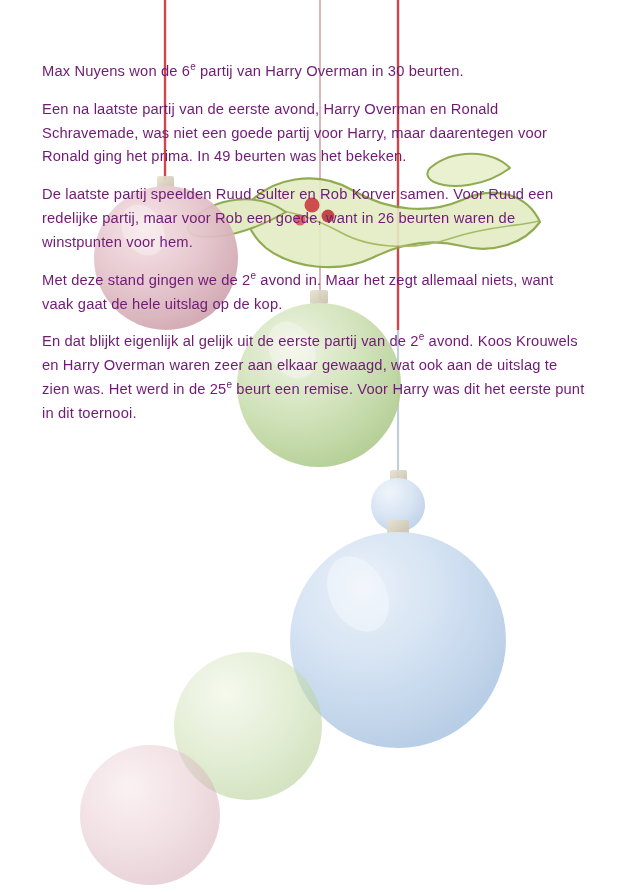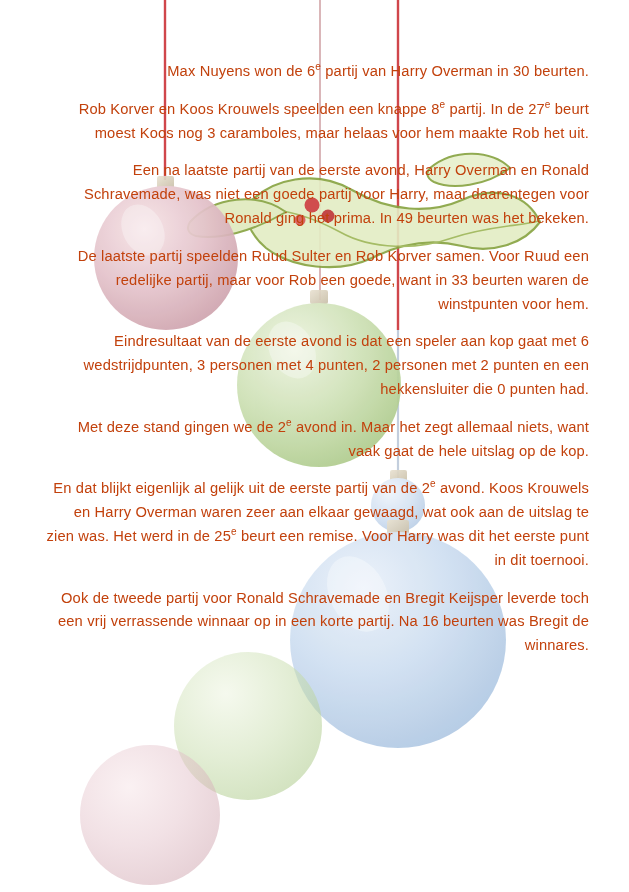--- a/index.html
+++ b/index.html
@@ -27,24 +27,24 @@
   .page {
     position: absolute;
     inset: 0;
     z-index: 2;
     padding: 60px 40px 20px 42px;
     box-sizing: border-box;
   }
   .para {
     font-size: 14.7px;
     line-height: 1.62;
-    color: #c2410c;
+    color: #701a75;
     margin: 0 0 14px 0;
     letter-spacing: 0.01em;
-    text-align: right;
+    text-align: left;
   }
   .para sup {
     font-size: 0.68em;
     vertical-align: super;
     line-height: 0;
   }
 </style>
 </head>
 <body>
 
@@ -122,20 +122,17 @@
     <circle cx="248" cy="726" r="74" fill="url(#gGreen)"></circle>
   </g>
 
   <g opacity="0.5">
     <circle cx="150" cy="815" r="70" fill="url(#gRed)"></circle>
   </g>
 </svg>
 
 <div class="page">
   <p class="para">Max Nuyens won de 6<sup>e</sup> partij van Harry Overman in 30 beurten.</p>
-  <p class="para">Rob Korver en Koos Krouwels speelden een knappe 8<sup>e</sup> partij. In de 27<sup>e</sup> beurt moest Koos nog 3 caramboles, maar helaas voor hem maakte Rob het uit.</p>
   <p class="para">Een na laatste partij van de eerste avond, Harry Overman en Ronald Schravemade, was niet een goede partij voor Harry, maar daarentegen voor Ronald ging het prima. In 49 beurten was het bekeken.</p>
-  <p class="para">De laatste partij speelden Ruud Sulter en Rob Korver samen.  Voor Ruud een redelijke partij, maar voor Rob een goede, want in 33 beurten waren de winstpunten voor hem.</p>
-  <p class="para">Eindresultaat van de eerste avond is dat een speler aan kop gaat met 6 wedstrijdpunten, 3 personen met 4 punten, 2 personen met 2 punten en een hekkensluiter die 0 punten had.</p>
+  <p class="para">De laatste partij speelden Ruud Sulter en Rob Korver samen.  Voor Ruud een redelijke partij, maar voor Rob een goede, want in 26 beurten waren de winstpunten voor hem.</p>
   <p class="para">Met deze stand gingen we de 2<sup>e</sup> avond in. Maar het zegt allemaal niets, want vaak gaat de hele uitslag op de kop.</p>
   <p class="para">En dat blijkt eigenlijk al gelijk uit de eerste partij van de 2<sup>e</sup> avond. Koos Krouwels en Harry Overman waren zeer aan elkaar gewaagd, wat ook aan de uitslag te zien was. Het werd in de 25<sup>e</sup> beurt een remise. Voor Harry was dit het eerste punt in dit toernooi.</p>
-  <p class="para">Ook de tweede partij voor Ronald Schravemade en Bregit Keijsper leverde toch een vrij verrassende winnaar op in een korte partij. Na 16 beurten was Bregit de winnares.</p>
 </div>
 
 </body></html>

